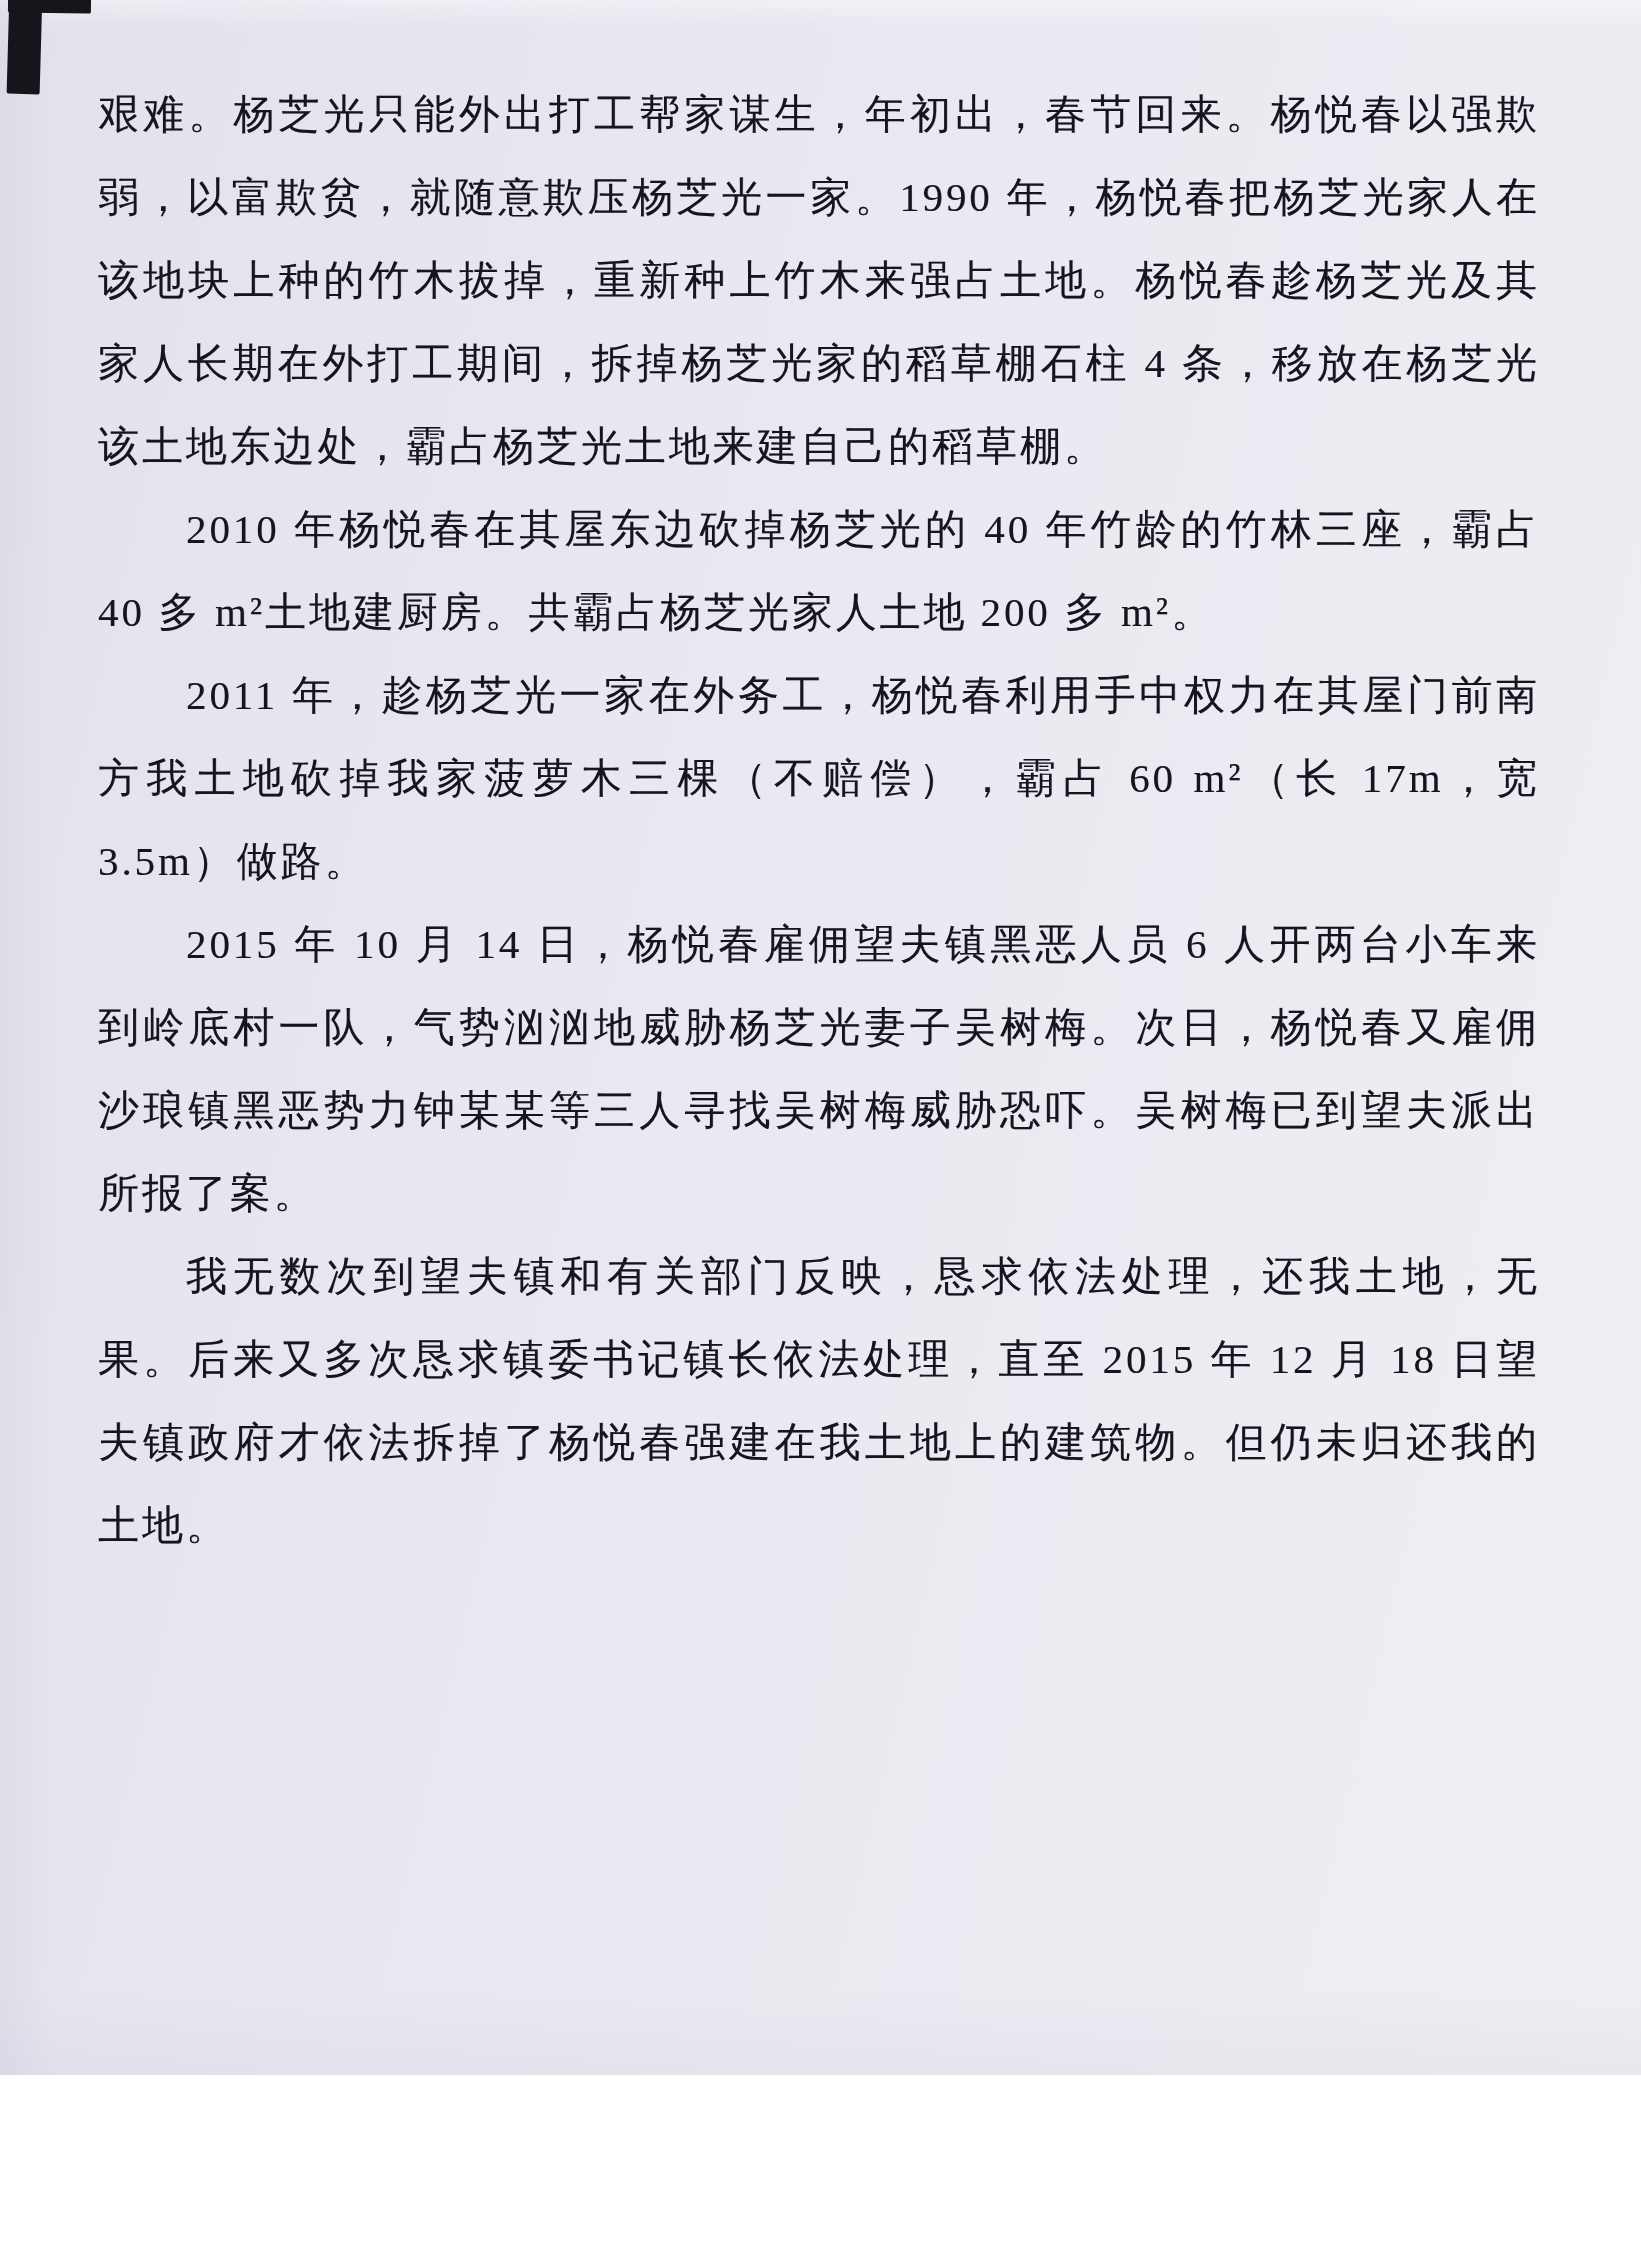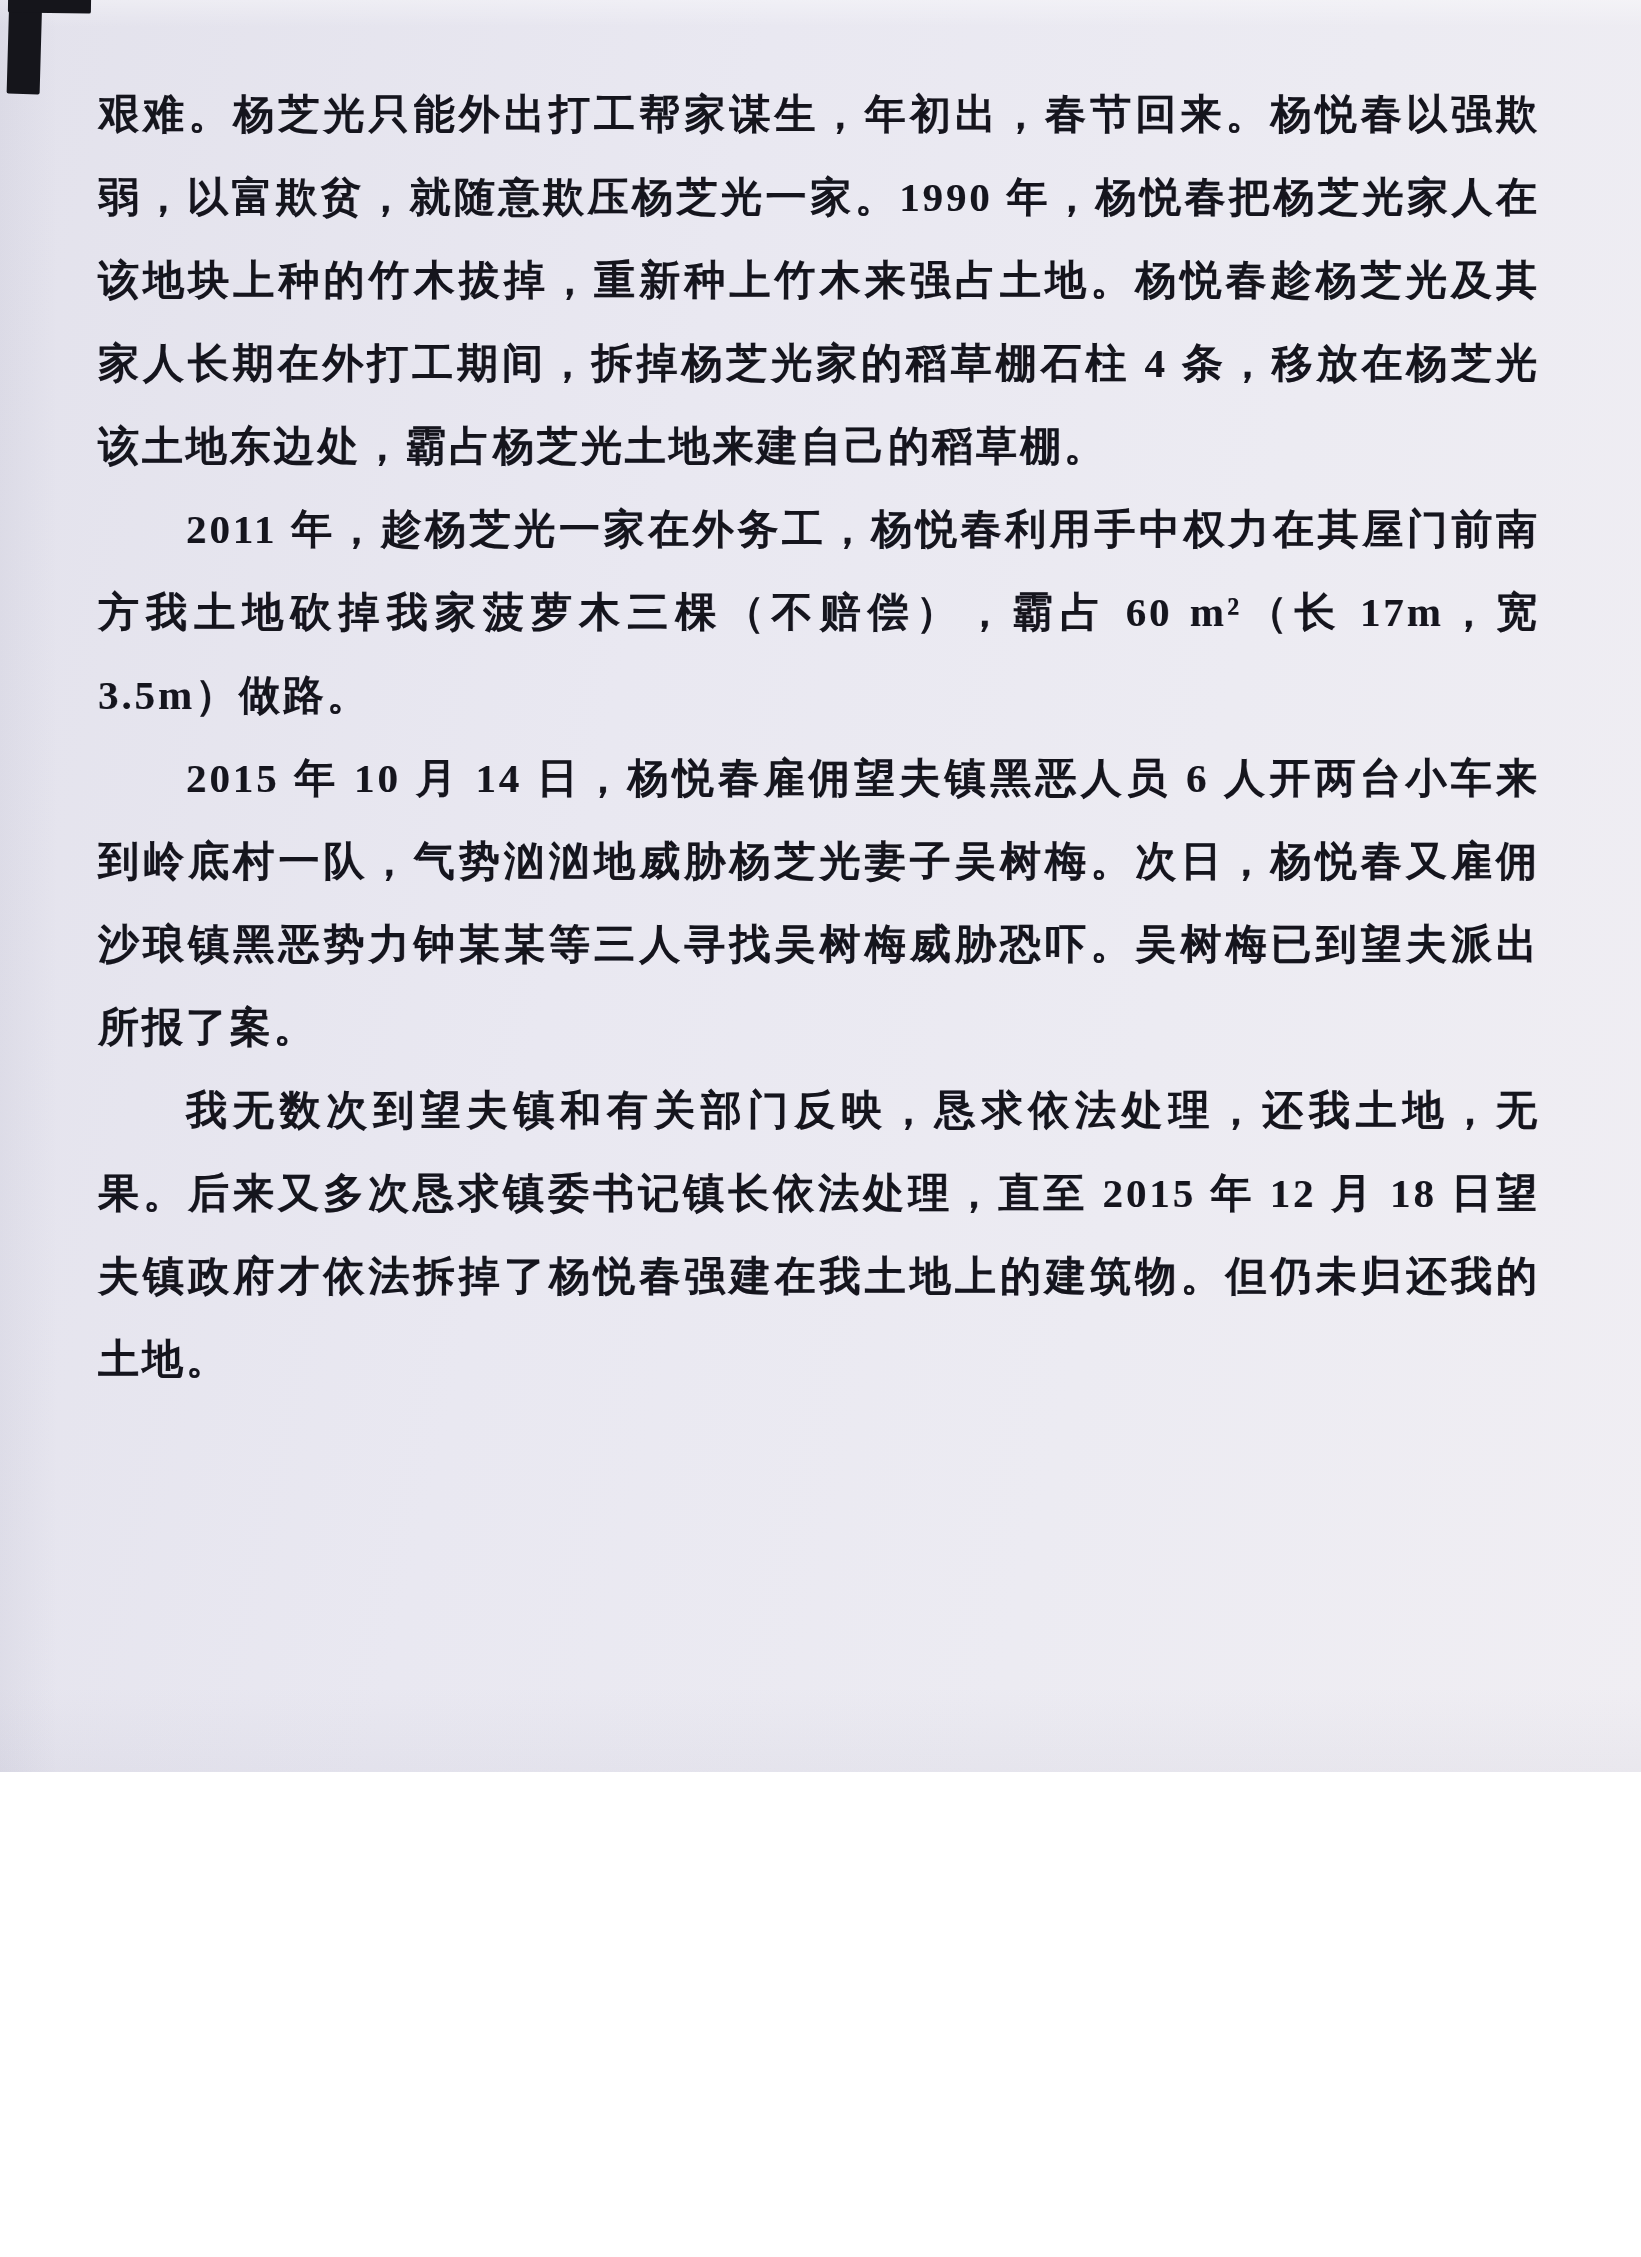--- a/index.html
+++ b/index.html
@@ -8,24 +8,23 @@
   }
   body {
     width: 1641px;
     height: 2257px;
     font-family: "Liberation Serif", "DejaVu Serif", serif;
     overflow: hidden;
   }
   .page {
     position: relative;
     width: 1641px;
-    height: 1772px;
+    height: 2075px;
     background: linear-gradient(103deg, #e3e2ec 0%, #e9e8f1 38%, #ecebf2 68%, #f0eef3 100%);
     overflow: hidden;
-    font-weight: bold;
   }
   
   .page::before {
     content: "";
     position: absolute;
     inset: 0;
     background:
       linear-gradient(90deg, rgba(70,70,110,0.05) 0, rgba(70,70,110,0) 58px),
       linear-gradient(0deg, rgba(70,70,110,0.04) 0, rgba(70,70,110,0) 87px),
       linear-gradient(180deg, rgba(255,255,255,0.35) 0, rgba(255,255,255,0) 27px);
@@ -113,20 +112,21 @@
 </head>
 <body>
 
 <div class="page">
 
   <div class="corner-artifact-v"></div>
   <div class="corner-artifact-h"></div>
 
   <div class="text-block">
     <p class="para">艰难。杨芝光只能外出打工帮家谋生，年初出，春节回来。杨悦春以强欺弱，以富欺贫，就随意欺压杨芝光一家。1990 年，杨悦春把杨芝光家人在该地块上种的竹木拔掉，重新种上竹木来强占土地。杨悦春趁杨芝光及其家人长期在外打工期间，拆掉杨芝光家的稻草棚石柱 4 条，移放在杨芝光该土地东边处，霸占杨芝光土地来建自己的稻草棚。</p>
+    <p class="para indent">2010 年杨悦春在其屋东边砍掉杨芝光的 40 年竹龄的竹林三座，霸占 40 多 m²土地建厨房。共霸占杨芝光家人土地 200 多 m²。</p>
     <p class="para indent">2011 年，趁杨芝光一家在外务工，杨悦春利用手中权力在其屋门前南方我土地砍掉我家菠萝木三棵（不赔偿），霸占 60 m²（长 17m，宽 3.5m）做路。</p>
     <p class="para indent">2015 年 10 月 14 日，杨悦春雇佣望夫镇黑恶人员 6 人开两台小车来到岭底村一队，气势汹汹地威胁杨芝光妻子吴树梅。次日，杨悦春又雇佣沙琅镇黑恶势力钟某某等三人寻找吴树梅威胁恐吓。吴树梅已到望夫派出所报了案。</p>
     <p class="para indent">我无数次到望夫镇和有关部门反映，恳求依法处理，还我土地，无果。后来又多次恳求镇委书记镇长依法处理，直至 2015 年 12 月 18 日望夫镇政府才依法拆掉了杨悦春强建在我土地上的建筑物。但仍未归还我的土地。</p>
   </div>
 
   <div class="bleed-strip-2"></div>
   <div class="bleed-strip"></div>
 
   <div class="page-number">2</div>
 

